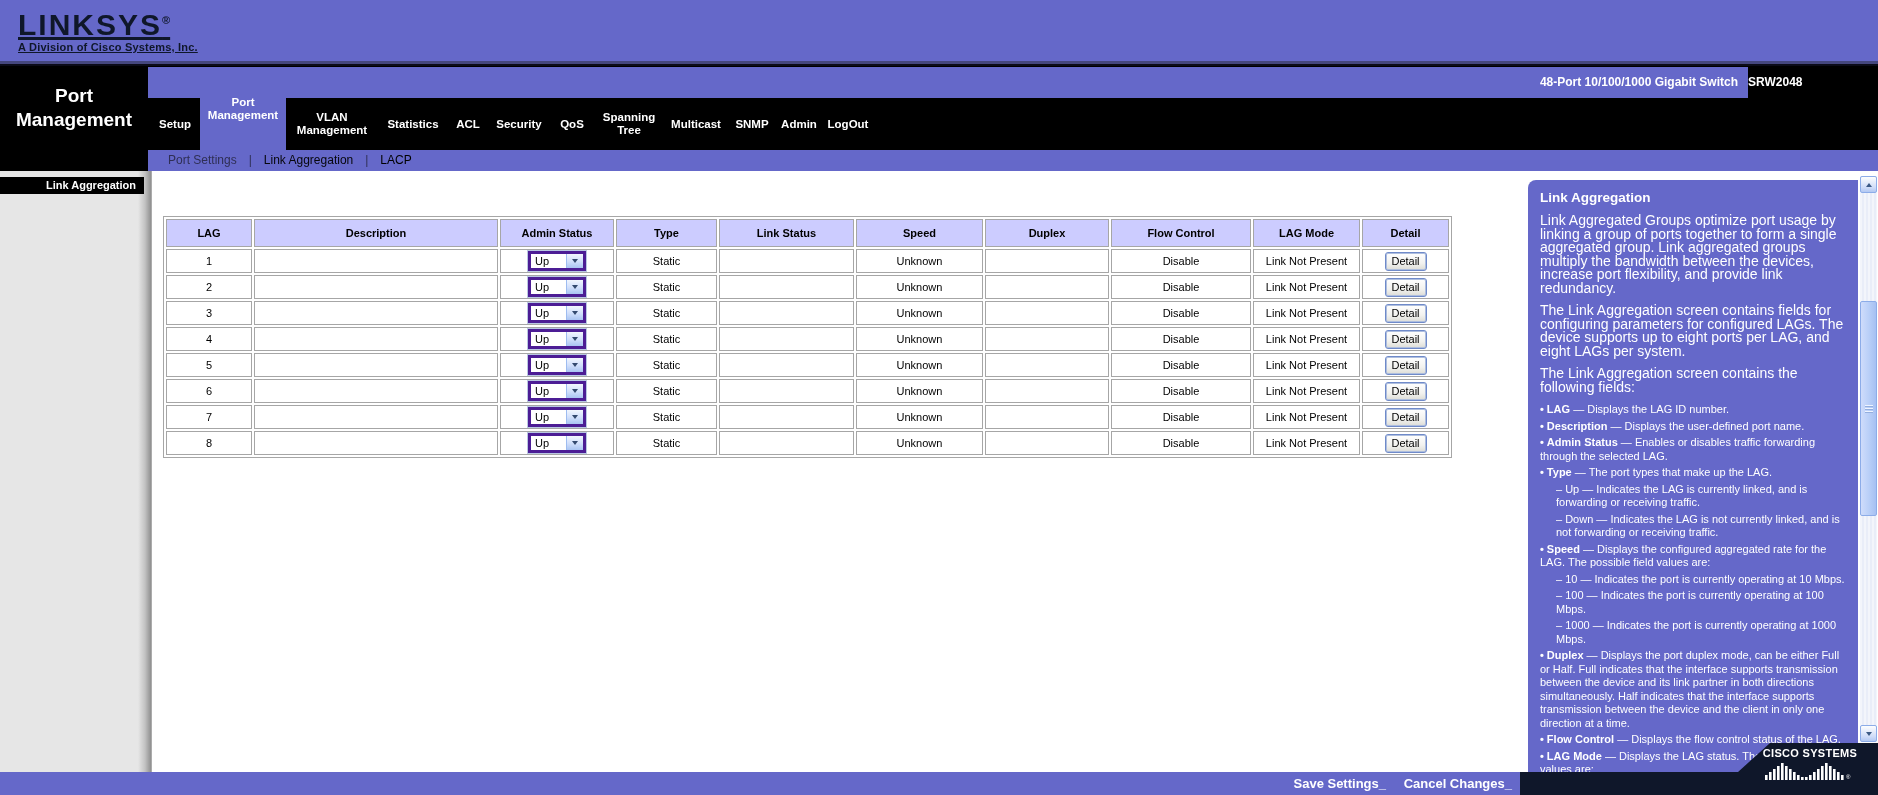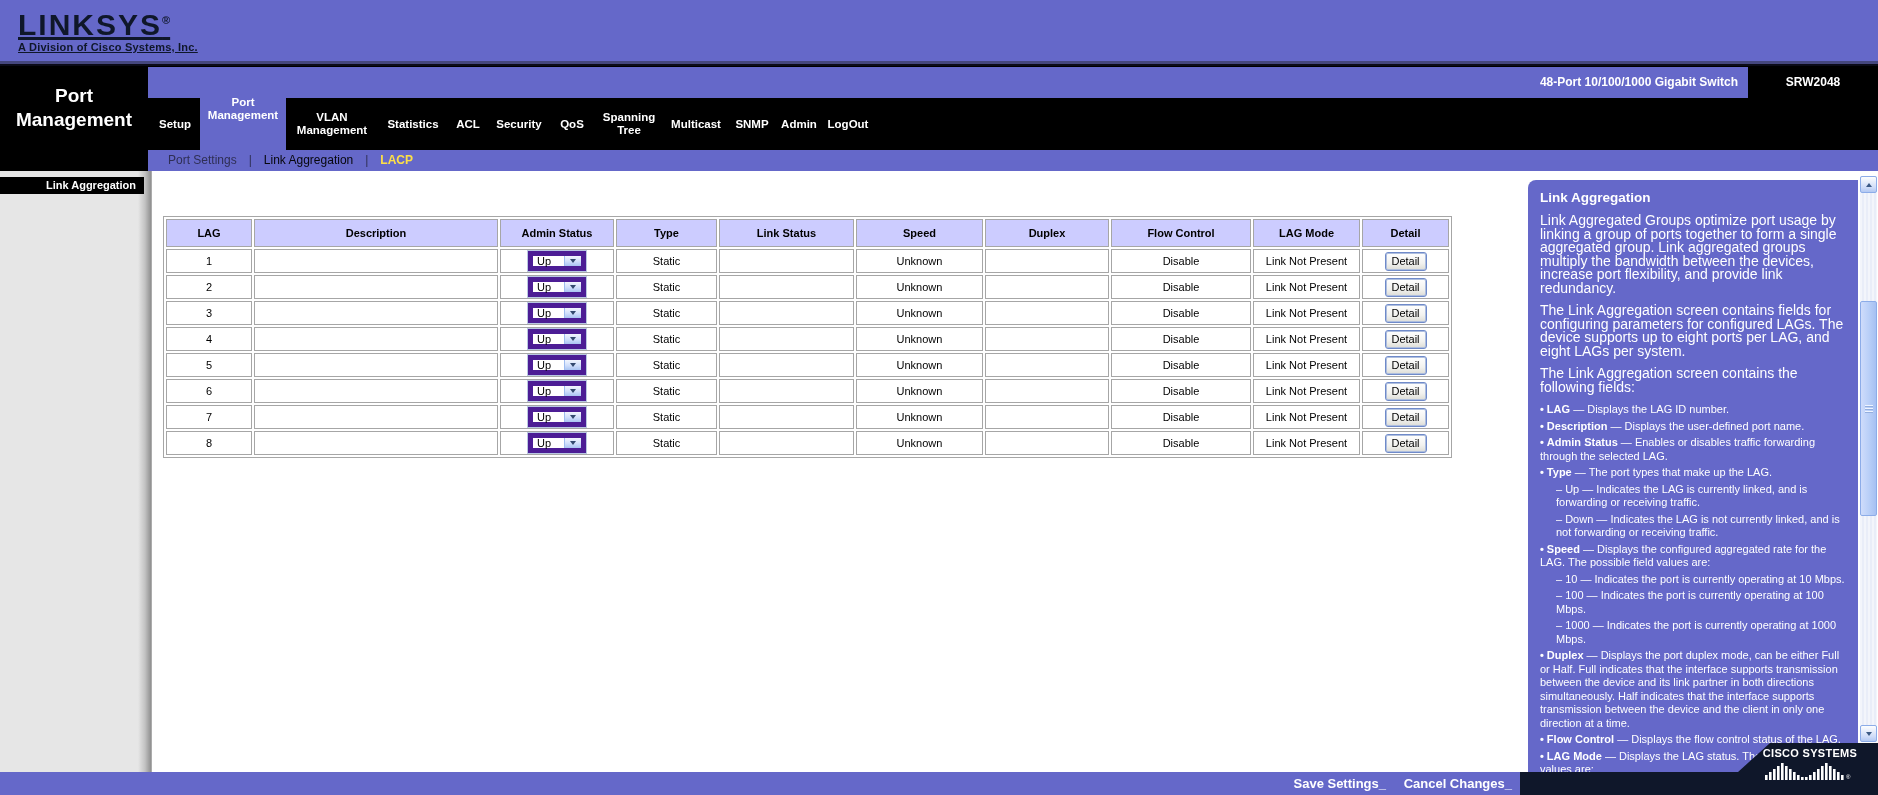--- a/index.html
+++ b/index.html
@@ -11,51 +11,51 @@
   .logo-wrap { position:absolute; left:18px; top:5px; color:#0f172a;text-decoration:underline; }
   .logo-main { font-size:30px; font-weight:bold; letter-spacing:2px; line-height:30px; }
   .logo-reg { font-size:11px; vertical-align:super; letter-spacing:0; }
   .logo-tag { font-size:11px; font-weight:bold; margin-top:1px; letter-spacing:0.2px; }
   .banner-edge { position:absolute; left:0; top:61px; width:1878px; height:5px; background:#45477e; border-bottom:2px solid #0b0b18; }
 
   
   .black-band { position:absolute; left:0; top:66px; width:1878px; height:84px; background:#000; }
   .page-title { position:absolute; left:0; top:84px; width:148px; text-align:center; color:#fff; font-size:19px; font-weight:bold; line-height:24px; }
   .model-bar { position:absolute; left:148px; top:67px; width:1600px; height:31px; background:#6568c9; color:#fff; font-size:12px; font-weight:bold; text-align:right; line-height:31px; padding-right:10px; }
-  .model-label { position:absolute; left:1748px; top:66px; width:130px; height:32px; background:#000; color:#fff; font-size:12px; font-weight:bold; text-align:center; line-height:32px; }
+  .model-label { position:absolute; left:1748px; top:66px; width:130px; height:32px; background:#000; color:#fff; font-size:12px; font-weight:bold; text-align:left; line-height:32px; }
 
   
   .nav-tabs { position:absolute; left:150px; top:98px; height:52px; display:flex; align-items:stretch; }
   .tab { color:#fff; font-size:11.5px; font-weight:bold; text-align:center; display:flex; align-items:center; justify-content:center; cursor:pointer; line-height:13px; }
   .tab.active { background:#6568c9; height:83px; margin-top:-31px; }
 
   
   .subnav { position:absolute; left:148px; top:150px; width:1730px; height:21px; background:#6568c9; font-size:12px; line-height:21px; padding-left:14px; }
   .subnav span { margin:0 6px; cursor:pointer; }
   .subnav .sep { color:#2f2f55; cursor:default; }
   .sn-idle { color:#2f2f55;text-align:center; }
   .sn-active { color:#07070c; }
-  .sn-dim { color:#fde047;font-weight:bold; }
+  .sn-dim { color:#000000; }
 
   
   .sidebar { position:absolute; left:0; top:171px; width:155px; height:601px;
     background:linear-gradient(90deg,#e6e6e6 0,#e6e6e6 138px,#c2c2c2 145px,#8f8f8f 151px,#ffffff 153px); }
   .side-label { position:absolute; left:0; top:6px; width:144px; height:17px; background:#000; color:#fff; font-size:11px; font-weight:bold; text-align:right; line-height:17px; padding-right:8px; }
 
   
   .content { position:absolute; left:152px; top:171px; width:1726px; height:601px; background:#fff; }
 
   
   table.lag { position:absolute; left:11px; top:45px; border-collapse:separate; border-spacing:2px; background:#fff; border:1px solid #a6a6a6; }
   table.lag th, table.lag td { border:1px solid #a6a6a6; font-size:11px; text-align:center; padding:1px 3px; background:#fff; }
   table.lag th { background:#ccccff; font-weight:bold; height:28px; line-height:13px; }
   table.lag td { height:22px; }
   .col-lag{width:86px}.col-desc{width:244px}.col-admin{width:114px}.col-type{width:101px}.col-link{width:135px}.col-speed{width:127px}.col-duplex{width:124px}.col-flow{width:140px}.col-mode{width:107px}.col-detail{width:87px}
 
-  .xp-select { width:58px; height:20px; margin:0 auto; background:#fff; border:5px solid #4c1d95; outline:1px solid #b9c8e2; display:flex; align-items:center; font-size:11px; cursor:pointer; }
+  .xp-select { width:58px; height:20px; margin:0 auto; background:#fff; border:3px solid #4c1d95; outline:1px solid #b9c8e2; display:flex; align-items:center; font-size:11px; cursor:pointer; }
   .xp-select .val { flex:1; text-align:left; padding-left:4px; }
   .xp-select .dd-btn { width:17px; height:100%; background:linear-gradient(180deg,#f2f6fe 0%,#cfdefb 55%,#a9c4f2 100%); border-left:1px solid #9ebcf0; display:flex; align-items:center; justify-content:center; }
   .tri-down { width:0; height:0; border-left:3.5px solid transparent; border-right:3.5px solid transparent; border-top:4px solid #33496f; }
 
   .detail-btn { width:42px; height:19px; font-size:11px; font-family:"Liberation Sans",sans-serif; color:#000; border:1px solid #6f8ac9; border-radius:3px; background:linear-gradient(180deg,#ffffff 0%,#f2f2ef 60%,#dcdcd6 100%); box-shadow:0 0 0 1px #aebede inset; cursor:pointer; }
 
   
   .help-panel { position:absolute; left:1528px; top:180px; width:330px; height:592px; background:#6568c9; border-radius:8px 0 0 0; color:#fff; padding:10px 12px 0 12px; overflow:hidden; }
   .help-title { font-size:13.5px; font-weight:bold; margin-bottom:9px; }
   .help-para { font-size:14px; line-height:13.5px; margin:9px 0; }

